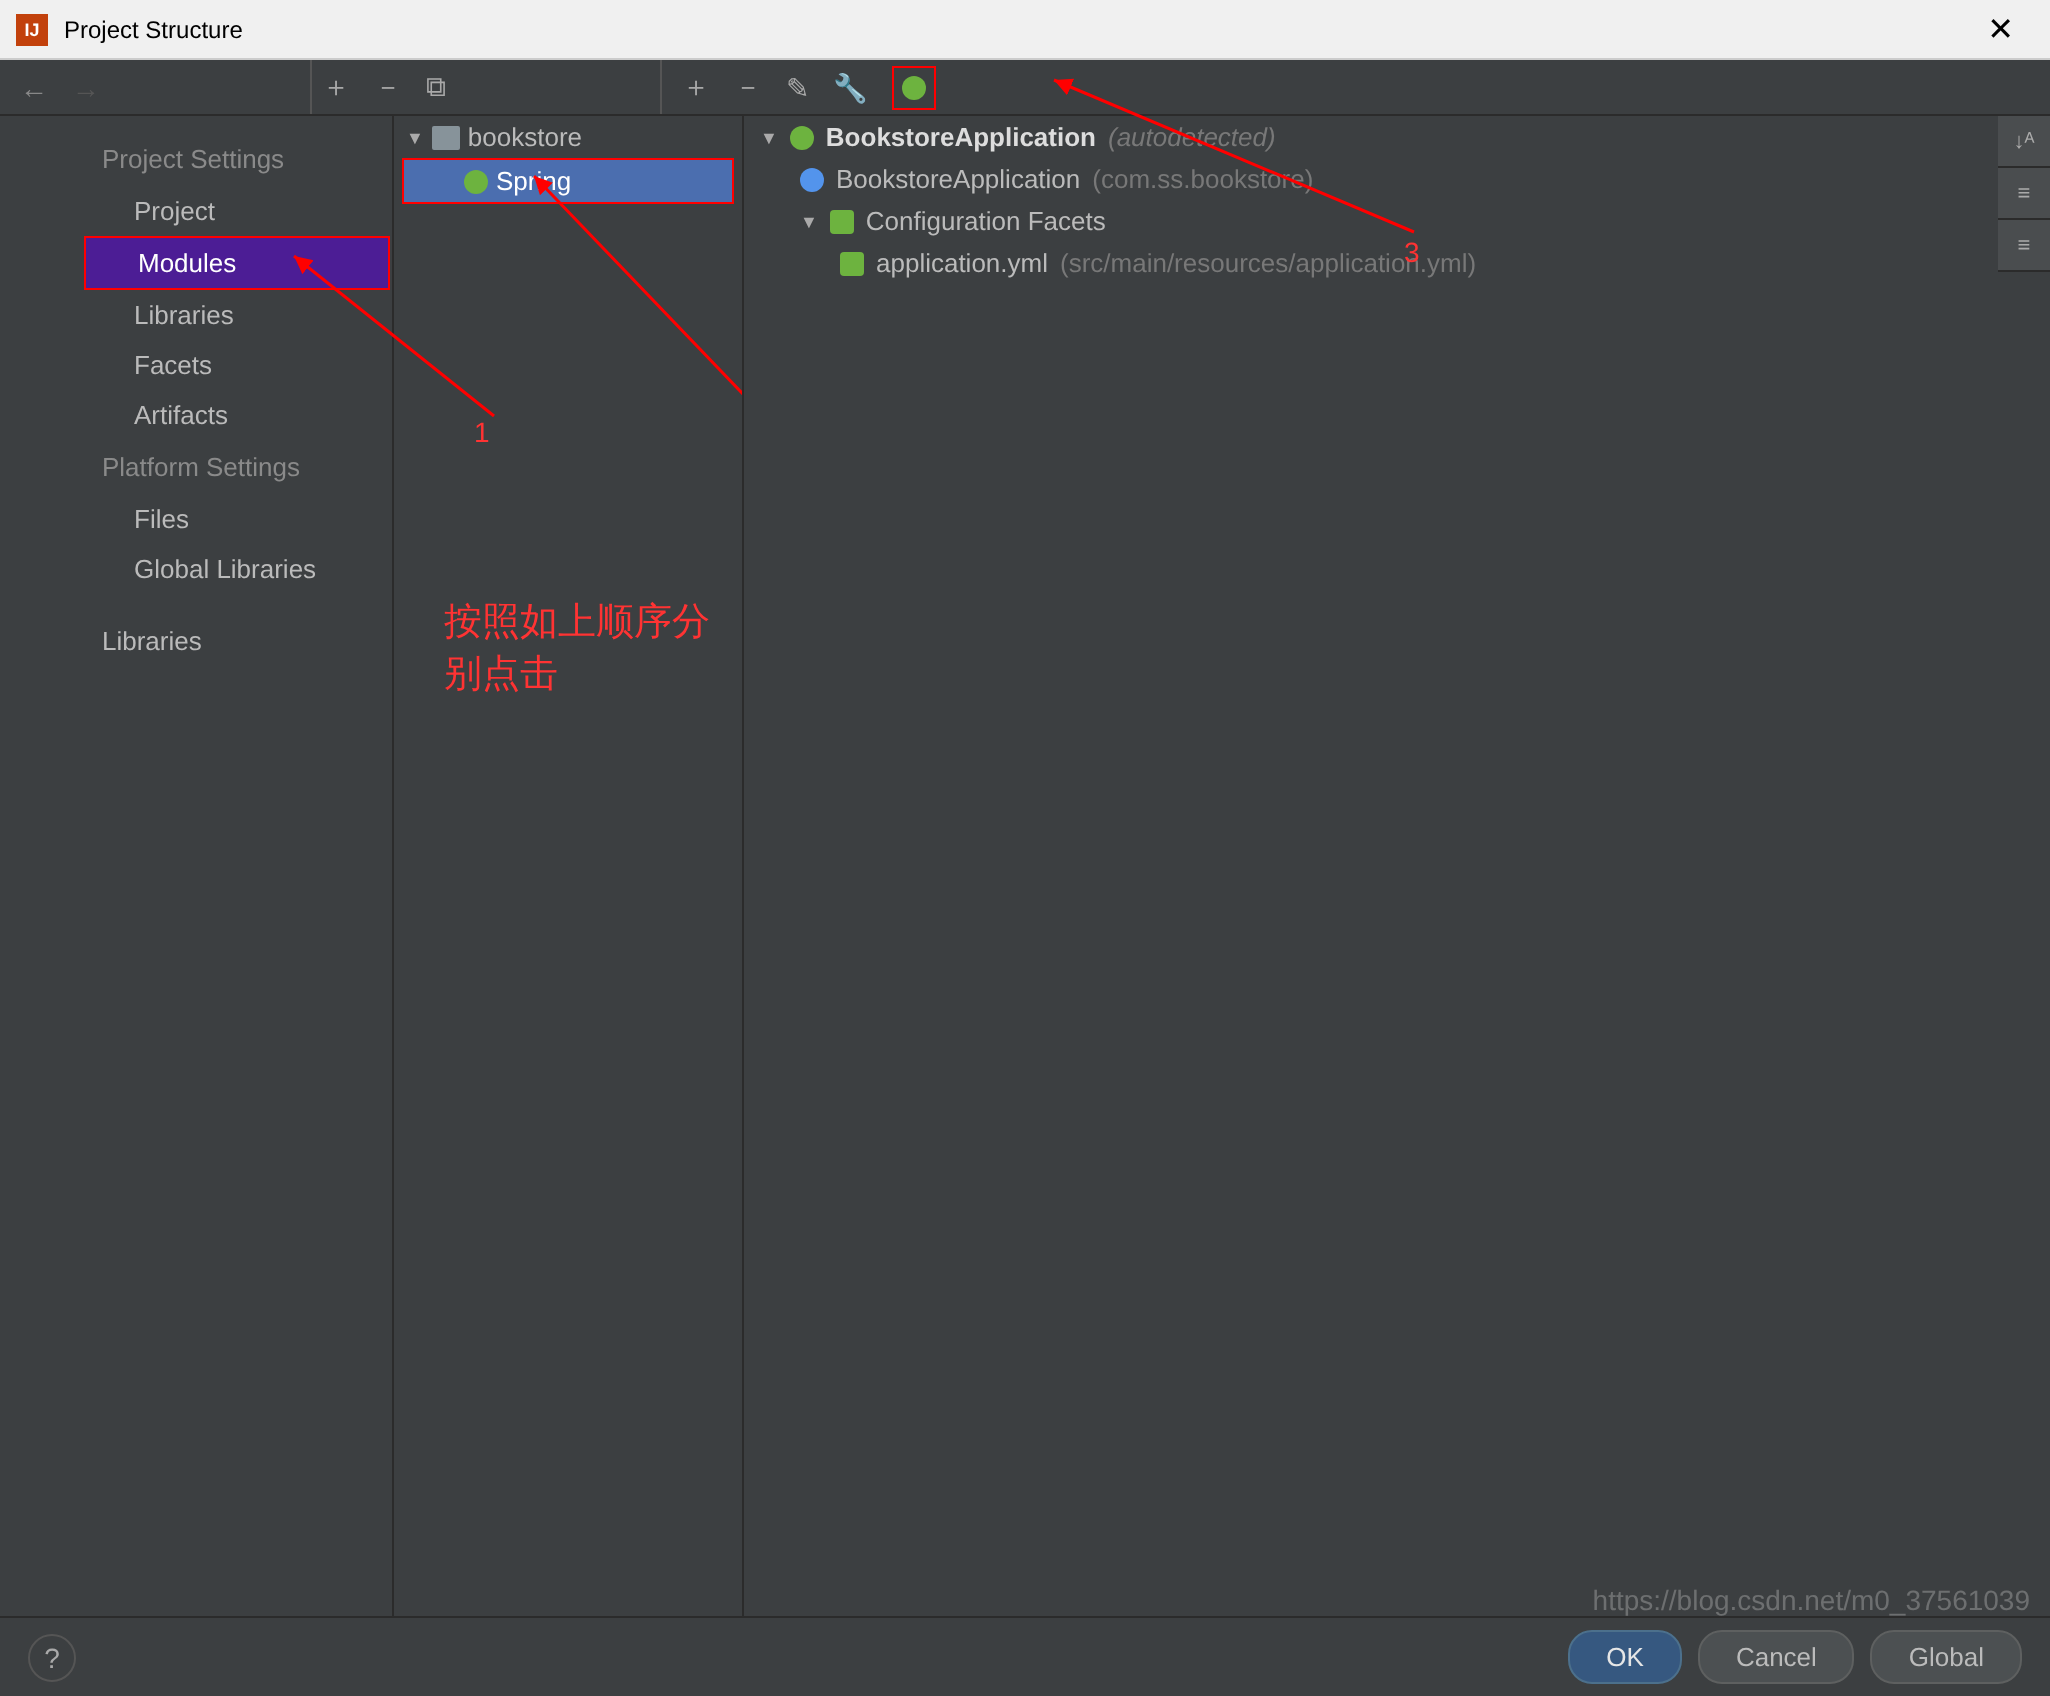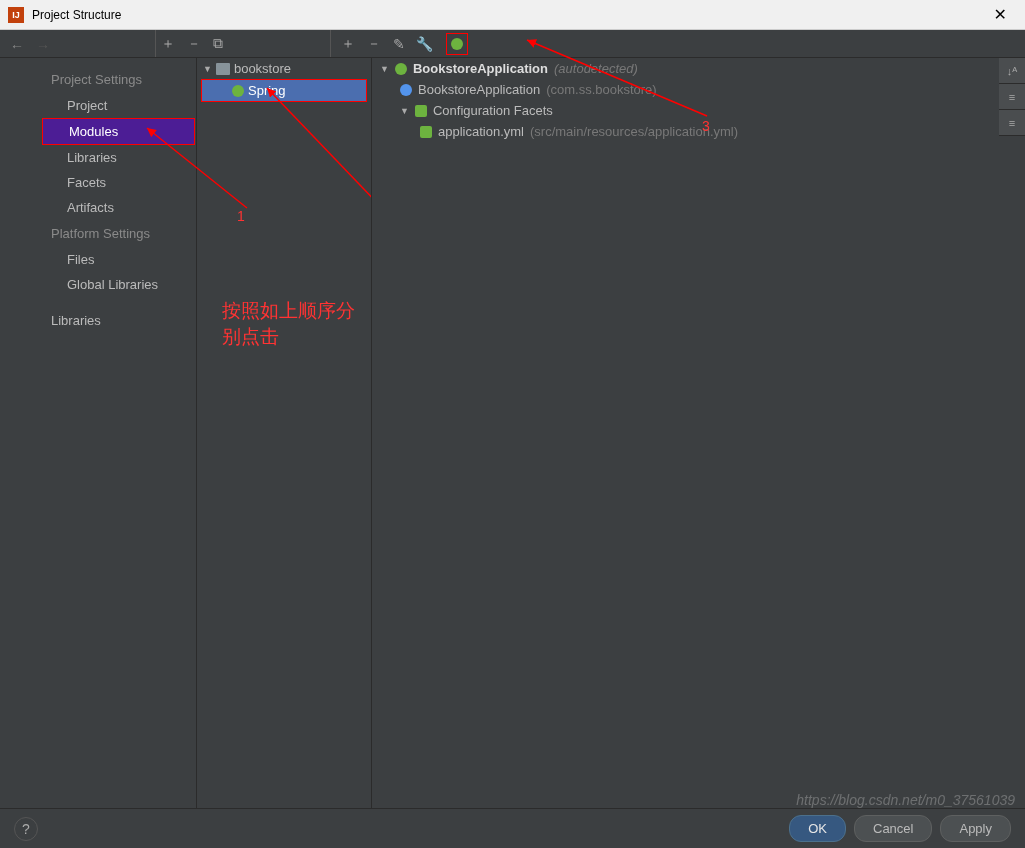--- a/index.html
+++ b/index.html
@@ -45,21 +45,21 @@
 
 .footer { height: 40px; background: #3c3f41; border-top: 1px solid #2b2b2b; display: flex; align-items: center; padding: 0 14px; gap: 8px; }
 .footer .help { width: 24px; height: 24px; border: 1px solid #555; border-radius: 50%; display: flex; align-items: center; justify-content: center; color: #aaa; font-size: 14px; }
 .footer .spacer { flex: 1; }
 .footer button { background: #4c5052; border: 1px solid #5e6060; color: #bbb; padding: 5px 18px; font-size: 13px; cursor: pointer; border-radius: 12px; }
 .footer button.primary { background: #365880; border-color: #4c708c; color: #e6e6e6; }
 
 .annotation { position: absolute; color: #ff3333; font-size: 14px; pointer-events: none; }
 .arrow-svg { position: absolute; pointer-events: none; }
 
-.watermark { position: absolute; right: 10px; bottom: 40px; color: rgba(200,200,200,0.35); font-size: 14px; font-style: italic; }
+.watermark { position: absolute; right: 10px; bottom: 40px; color: rgba(200,200,200,0.35); font-size: 14px; }
 </style>
 </head>
 <body>
 
 <div class="titlebar">
   <span class="icon">IJ</span>
   <span class="title">Project Structure</span>
   <span class="close">✕</span>
 </div>
 
@@ -165,16 +165,16 @@
       <line x1="335" y1="88" x2="155" y2="12" stroke="red" stroke-width="1.5" marker-end="url(#ah3)"></line>
     </svg>
   </div>
 </div>
 
 <div class="footer">
   <div class="help">?</div>
   <div class="spacer"></div>
   <button class="primary">OK</button>
   <button>Cancel</button>
-  <button>Apply</button>
+  <button>Global</button>
 </div>
 
 <div class="watermark">https://blog.csdn.net/m0_37561039</div>
 
 </body></html>

